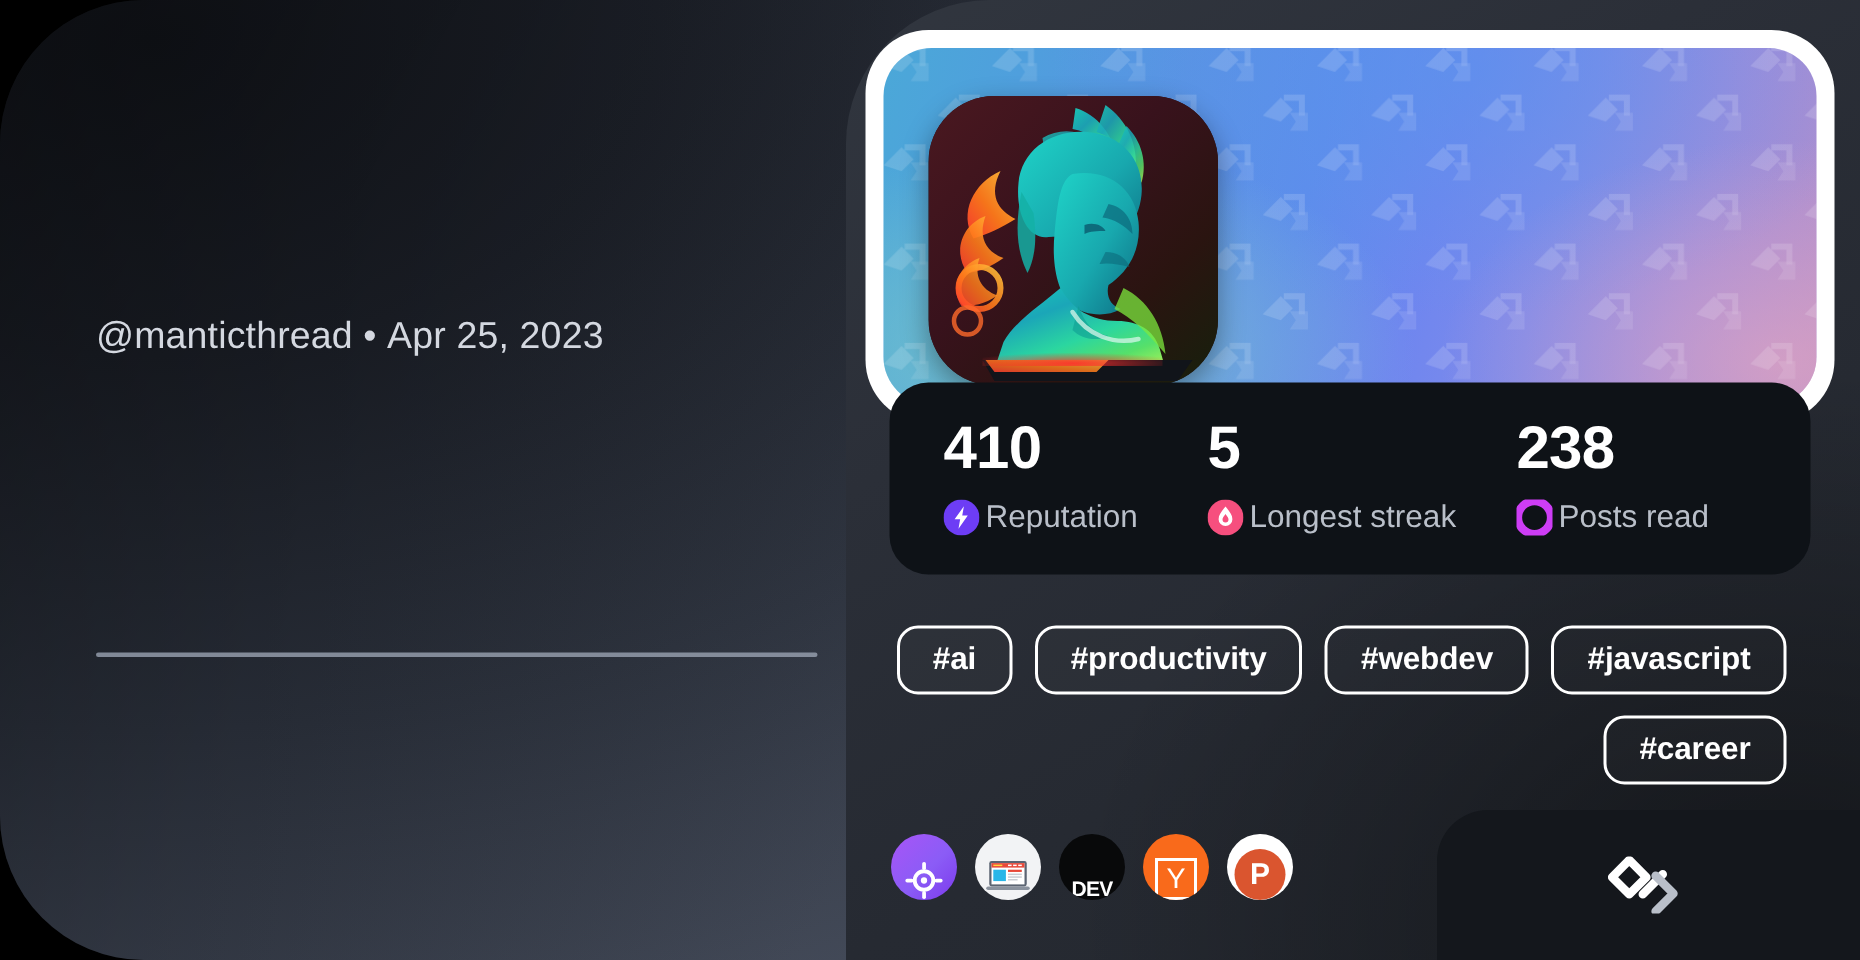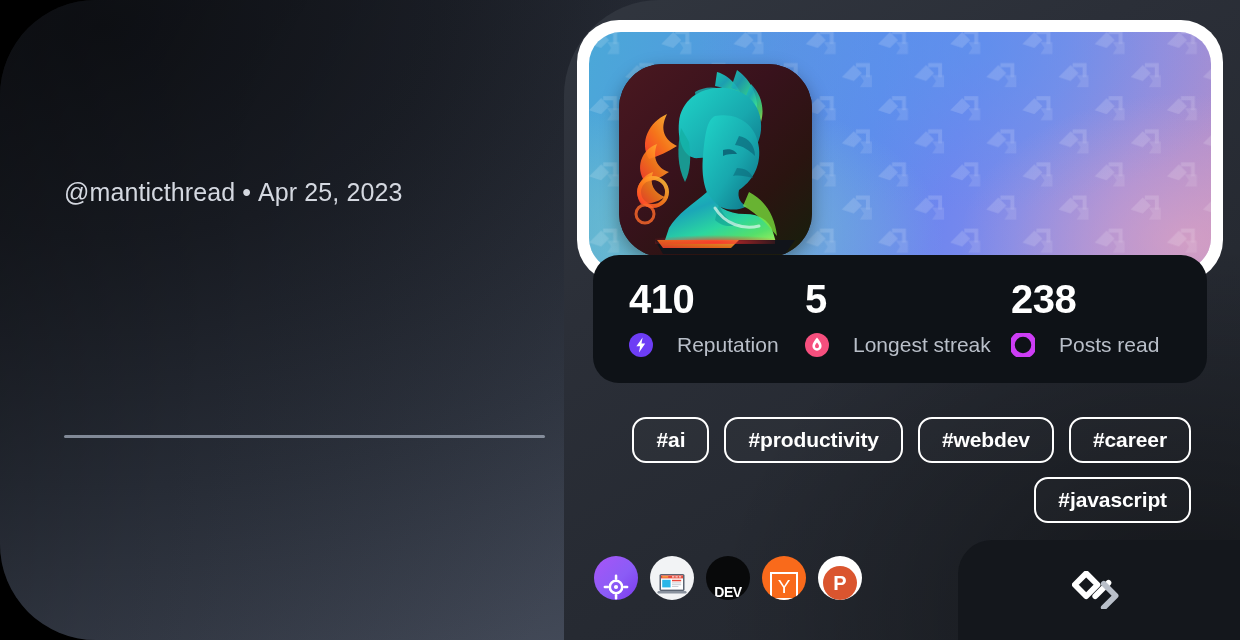--- a/index.html
+++ b/index.html
@@ -61,20 +61,21 @@
   }
   .display-name {
     font-size: 77px;
     line-height: 0.98;
     font-weight: 700;
     color: #ffffff;
     letter-spacing: -1.2px;
     word-break: break-word;
   }
   .meta-row {
+    margin-top: 32px;
     font-size: 25px;
     color: #d4d8e0;
     font-weight: 400;
     letter-spacing: .1px;
     white-space: nowrap;
   }
   .meta-dot { padding: 0 7px; color: #d4d8e0; }
   .divider {
     position: absolute;
     left: 64px;
@@ -161,21 +162,21 @@
     font-size: 40px;
     font-weight: 700;
     color: #ffffff;
     line-height: 1;
     letter-spacing: -.5px;
   }
   .stat-label {
     margin-top: 14px;
     display: flex;
     align-items: center;
-    gap: 24px;
+    gap: 4px;
     font-size: 21px;
     color: #b9bfc9;
     white-space: nowrap;
   }
   .stat-icon { width: 24px; height: 24px; flex: 0 0 24px; display:block; }
 
   
   .tags {
     position: absolute;
     left: 591px;
@@ -407,22 +408,22 @@
         <span>Posts read</span>
       </div>
     </div>
 
   </div>
 
   <div class="tags">
     <div class="tag">#ai</div>
     <div class="tag">#productivity</div>
     <div class="tag">#webdev</div>
+    <div class="tag">#javascript</div>
     <div class="tag">#career</div>
-    <div class="tag">#javascript</div>
   </div>
 
   <div class="sources">
 
     <div class="source src-squad">
       <svg width="26" height="26" viewBox="0 0 26 26" xmlns="http://www.w3.org/2000/svg">
         <circle cx="13" cy="13" r="6.2" fill="none" stroke="#ffffff" stroke-width="2.6"></circle>
         <circle cx="13" cy="13" r="2.1" fill="#ffffff"></circle>
         <rect x="11.8" y="0.6" width="2.5" height="5.4" rx="1.2" fill="#ffffff"></rect>
         <rect x="11.8" y="20" width="2.5" height="5.4" rx="1.2" fill="#ffffff"></rect>

